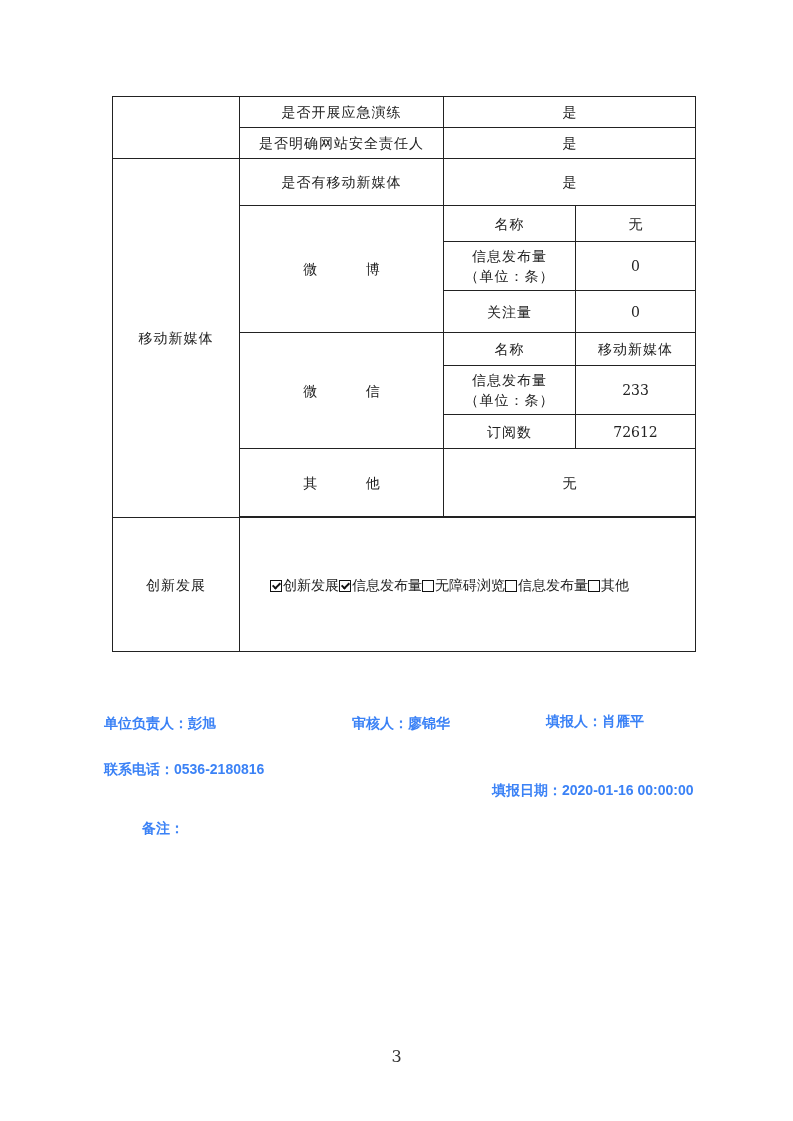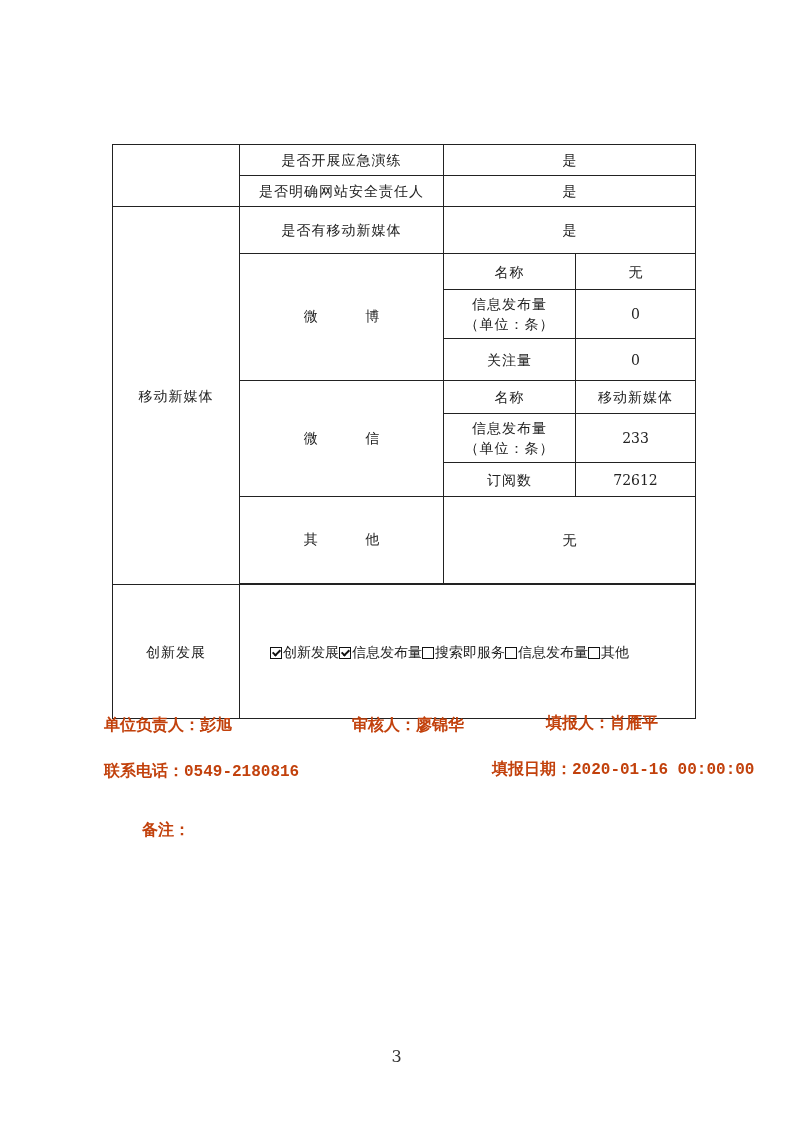--- a/index.html
+++ b/index.html
@@ -1,30 +1,30 @@
 <!DOCTYPE html>
 <html><head>
 <meta charset="utf-8">
 <style>
   html, body { margin:0; padding:0; background:#ffffff; }
   body { width:793px; height:1121px; position:relative; overflow:hidden;
          font-family:"DejaVu Serif", "Liberation Serif", serif; color:#222; }
   table.main { position:absolute; left:112px; top:96px; width:583px;
-               border-collapse:collapse; table-layout:fixed; font-size:14px;margin-top:48px; }
+               border-collapse:collapse; table-layout:fixed; font-size:14px; }
   table.main td { border:1px solid #222; text-align:center; vertical-align:middle;
                   padding:0; line-height:20px; }
   .sp { letter-spacing:1px; }
-  .wide { letter-spacing:22px; padding-left:22px !important;font-family:Liberation Serif, serif; }
+  .wide { letter-spacing:22px; padding-left:22px !important; }
   .opts { text-align:left !important; vertical-align:middle; padding-left:30px !important; }
   .opts .cb { display:inline-block; width:12px; height:12px; border:1.5px solid #111;
               vertical-align:-2px; position:relative; margin-right:1px; box-sizing:border-box; }
   .opts .cb.on::after { content:""; position:absolute; left:3px; top:0px; width:3px; height:6px;
               border:solid #111; border-width:0 2px 2px 0; transform:rotate(45deg); }
-  .footer { position:absolute; font-family:Liberation Mono, monospace;
-            font-weight:bold; font-size:16px; color:#c2410c; }
+  .footer { position:absolute; font-family:Liberation Sans, sans-serif;
+            font-weight:bold; font-size:14px; color:#3b82f6; }
   .pagenum { position:absolute; left:0; width:793px; top:1047px; text-align:center;
              font-size:16px; color:#333; }
 </style>
 </head>
 <body>
 
 <table class="main">
   <colgroup>
     <col style="width:127px">
       <col style="width:204px">
@@ -65,36 +65,36 @@
     <td class="sp">移动新媒体</td>
   </tr>
   <tr style="height:49px">
     <td class="sp"><span>信息发布量</span><br><span>（单位：条）</span></td>
     <td>233</td>
   </tr>
   <tr style="height:34px">
     <td class="sp">订阅数</td>
     <td>72612</td>
   </tr>
-  <tr style="height:87px">
+  <tr style="height:68px">
     <td class="wide"><span>其 他</span></td>
     <td colspan="2">无</td>
   </tr>
   <tr style="height:0">
         <td style="border:none;height:0"></td>
       </tr>
   <tr style="height:134px">
     <td class="sp">创新发展</td>
     <td colspan="3" class="opts">
-      <span><span class="cb on"></span><span>创新发展</span></span><span><span class="cb on"></span><span>信息发布量</span></span><span><span class="cb"></span><span>搜索即服务</span></span><span><span class="cb"></span><span>信息发布量</span></span><span><span class="cb"></span><span>其他</span></span>
+      <span><span class="cb on"></span><span>创新发展</span></span><span><span class="cb on"></span><span>信息发布量</span></span><span><span class="cb"></span><span>无障碍浏览</span></span><span><span class="cb"></span><span>信息发布量</span></span><span><span class="cb"></span><span>其他</span></span>
     </td>
   </tr>
 </tbody>
   </table>
 
 <div class="footer" style="left:104px; top:715px;">单位负责人：彭旭</div>
 <div class="footer" style="left:352px; top:715px;">审核人：廖锦华</div>
 <div class="footer" style="left:510px; top:713px;margin-left:36px;">填报人：肖雁平</div>
-<div class="footer" style="left:104px; top:761px;">联系电话：0549-2180816</div>
-<div class="footer" style="left:492px; top:759px;">填报日期：2020-01-16 00:00:00</div>
+<div class="footer" style="left:104px; top:761px;">联系电话：0536-2180816</div>
+<div class="footer" style="left:492px; top:782px;">填报日期：2020-01-16 00:00:00</div>
 <div class="footer" style="left:104px; top:820px;margin-left:38px;">备注：</div>
 
 <div class="pagenum">3</div>
 
 </body></html>

